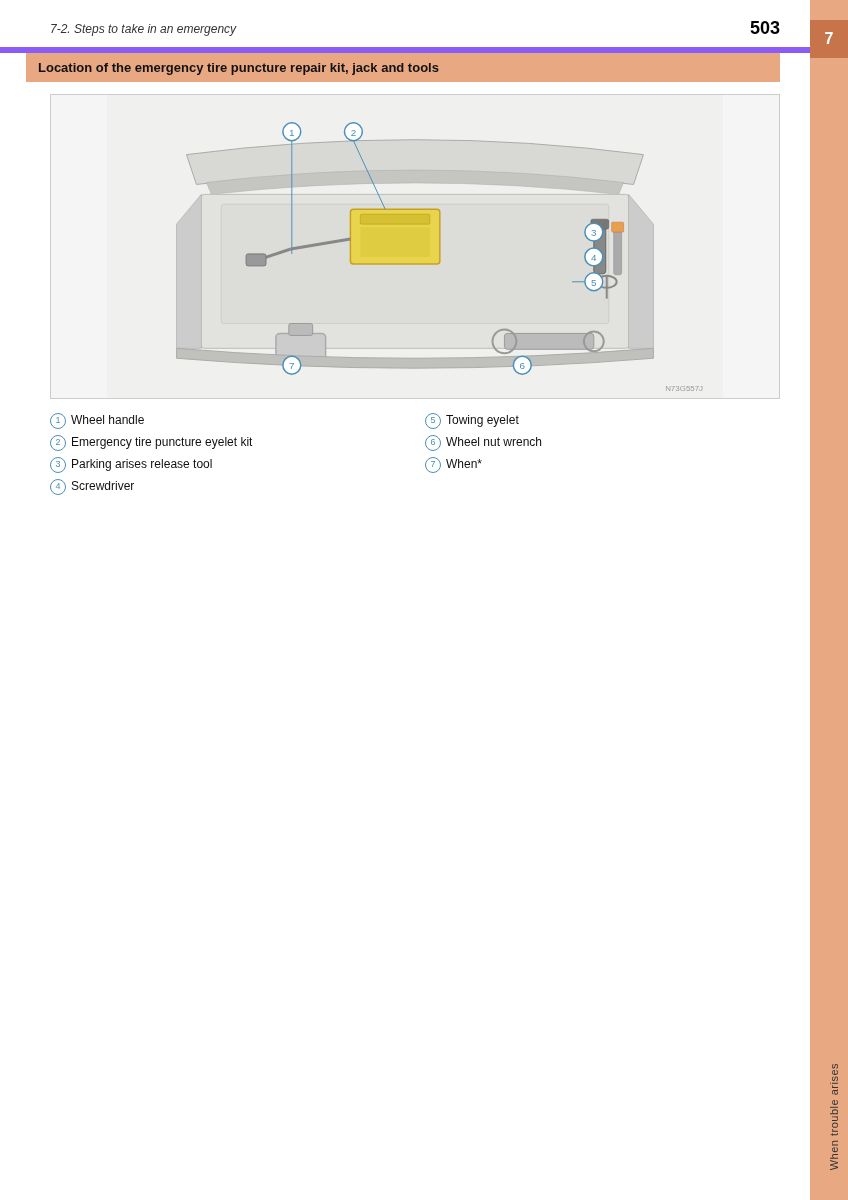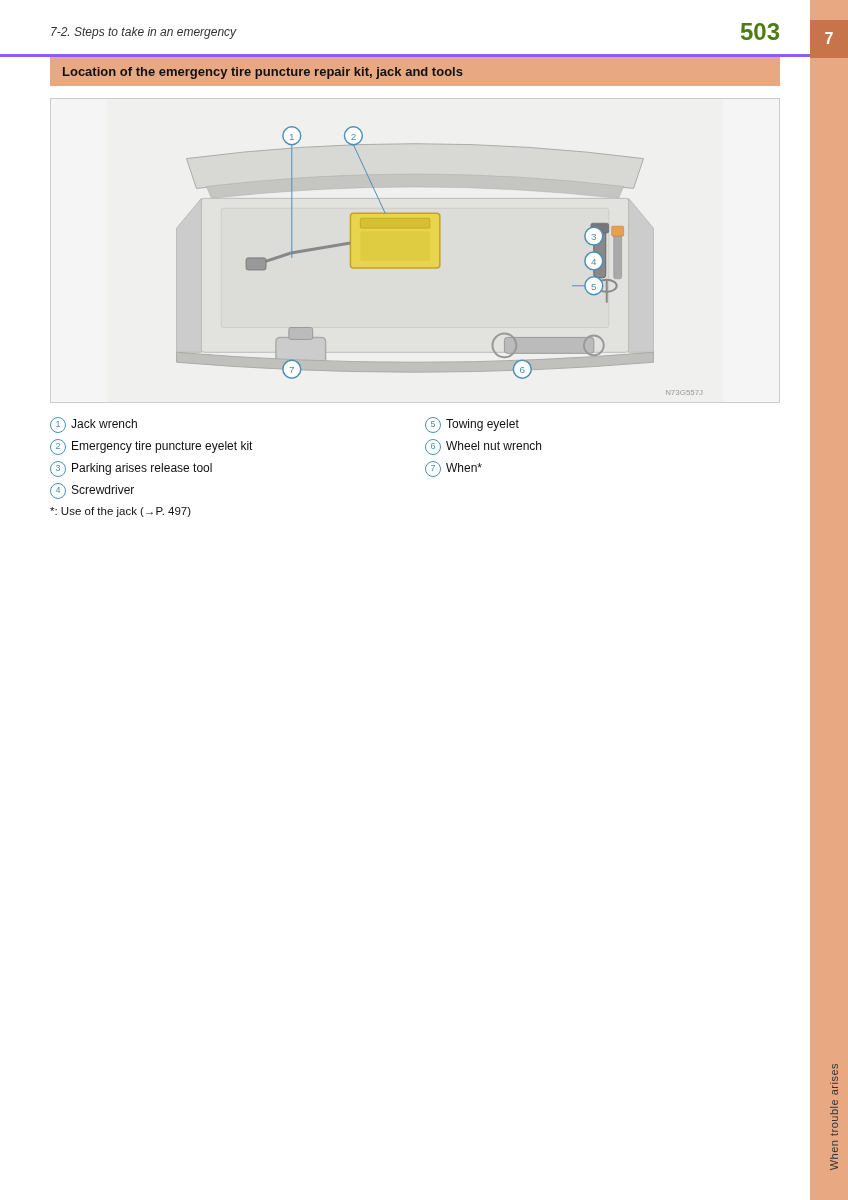--- a/index.html
+++ b/index.html
@@ -63,40 +63,40 @@
       right: 8px;
       white-space: nowrap;
     }
 
     
     .page-header {
       display: flex;
       justify-content: space-between;
       align-items: center;
       padding: 18px 30px 8px 50px;
-      border-bottom: 3px solid #8b5cf6;
+      border-bottom: 6px solid #8b5cf6;
       margin-bottom: 0;
     }
 
     .page-header-title {
       font-size: 12px;
       color: #333;
       font-style: italic;
     }
 
     .page-number {
-      font-size: 24px;
+      font-size: 18px;
       font-weight: bold;
-      color: #4d7c0f;
+      color: #000000;
     }
 
     
     .section-heading {
       background: #e8a882;
-      margin: 0 30px 12px 50px;
+      margin: 0 30px 12px 26px;
       padding: 7px 12px;
       font-size: 13px;
       font-weight: bold;
       color: #111;
     }
 
     
     .diagram-container {
       margin: 0 30px 12px 50px;
       border: 1px solid #ccc;
@@ -229,21 +229,21 @@
         <text x="186" y="276" text-anchor="middle" font-size="10" fill="#4a90b8" font-family="Arial">7</text>
 
         <text x="600" y="298" text-anchor="end" font-size="8" fill="#999">N73G557J</text>
       </svg>
     </div>
 
     <div class="labels-section">
 
       <div class="label-item">
         <span class="label-circle">1</span>
-        <span>Jack wrench</span>
+        <span>Wheel handle</span>
       </div>
 
       <div class="label-item">
         <span class="label-circle">5</span>
         <span>Towing eyelet</span>
       </div>
 
       <div class="label-item">
         <span class="label-circle">2</span>
         <span>Emergency tire puncture eyelet kit</span>
@@ -264,21 +264,20 @@
         <span>When*</span>
       </div>
 
       <div class="label-item">
         <span class="label-circle">4</span>
         <span>Screwdriver</span>
       </div>
 
     </div>
 
-    <div class="footnote">*:  Use of the jack (→P. 497)</div>
 
   </div>
 
   <div class="right-sidebar">
     <div class="sidebar-tab-number">7</div>
     <div class="sidebar-tab-text">When trouble arises</div>
   </div>
 </div>
 
 </body></html>

